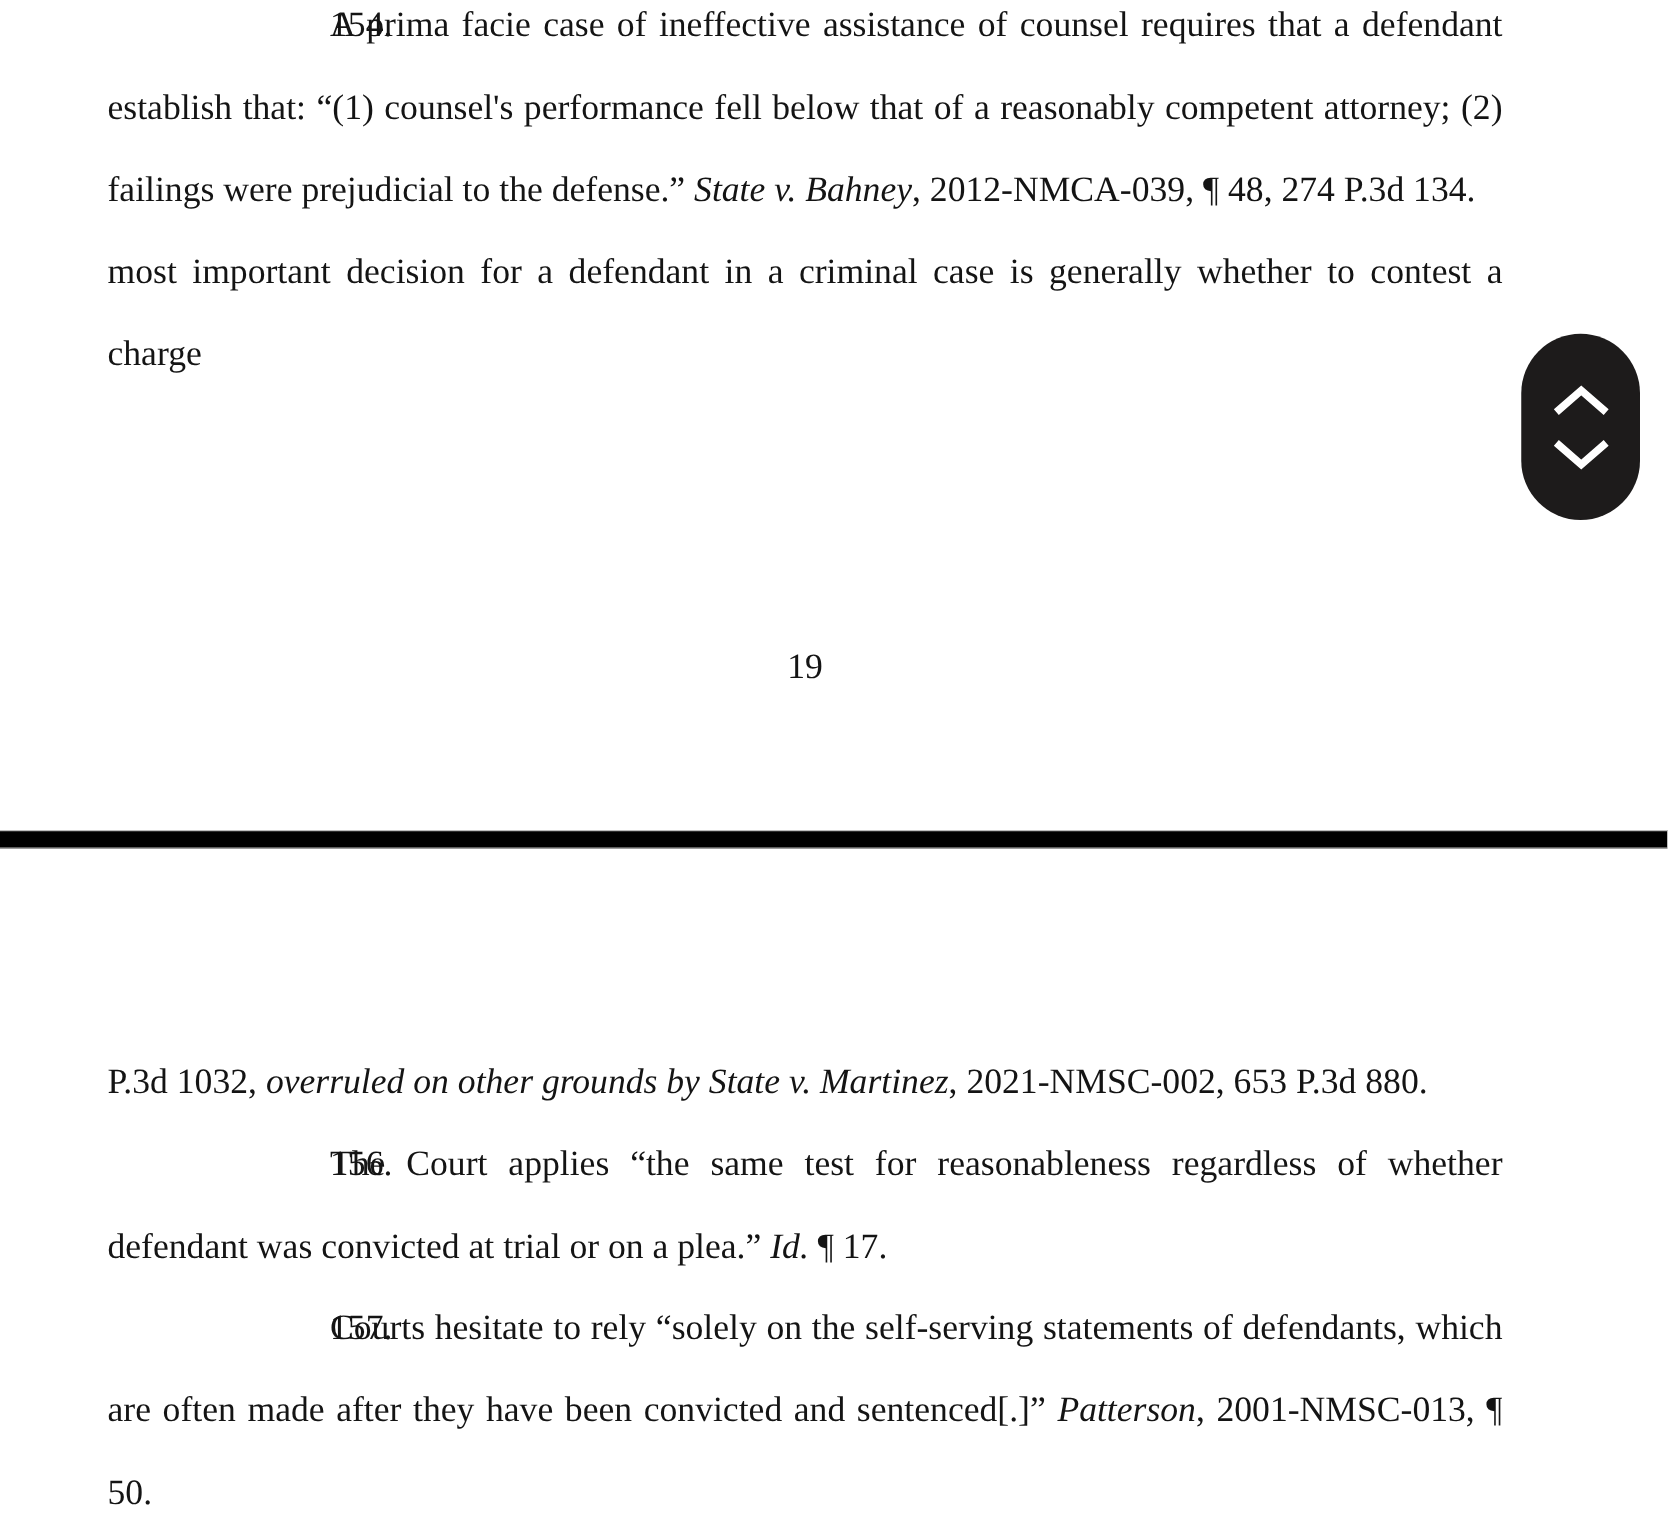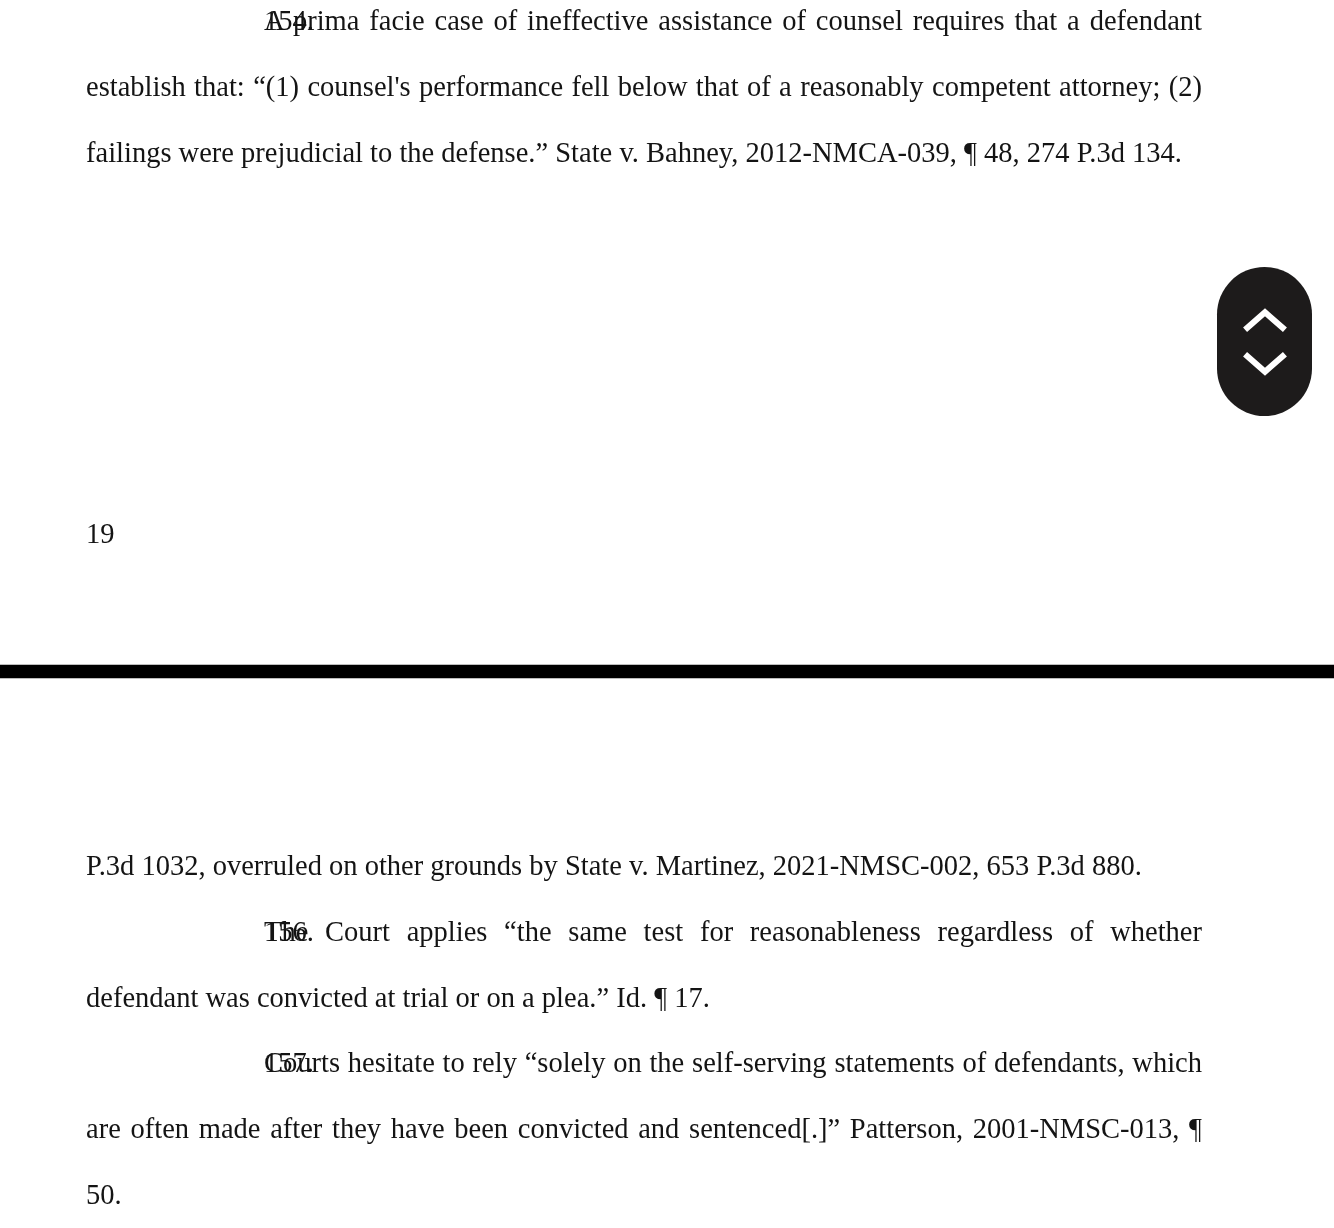--- a/index.html
+++ b/index.html
@@ -23,27 +23,28 @@
 
   .line {
     height: 65.7px;
     line-height: 65.7px;
     font-size: 28.5px;
     white-space: normal;
   }
   .j { text-align: justify; text-align-last: justify; }
   .first { text-indent: 89px; }
   .num { display: inline-block; width: 89px; font-style: normal; }
-  .it { }
+  .it { font-style: italic; }
 
   .page-number-line {
     position: absolute;
     top: 501px; left: 86px; width: 1116px;
     height: 65.7px; line-height: 65.7px;
     font-size: 28.5px;
+    text-align: center;
   }
 
   
   .page-break {
     position: absolute;
     top: 664px; left: 0; width: 1334px;
     height: 15px;
     background: #000000;
     border-top: 1px solid #bdbdbd;
     border-bottom: 1px solid #bdbdbd;
@@ -76,20 +77,21 @@
 </style>
 </head>
 <body>
 
 <div class="viewer">
 
   <div class="page-col" id="page19-text">
     <div class="line j first"><span class="num">154.</span><span>A prima facie case of ineffective assistance of counsel requires that a defendant</span></div>
     <div class="line j"><span>establish that: “(1) counsel's performance fell below that of a reasonably competent attorney; (2)</span></div>
     <div class="line"><span>failings were prejudicial to the defense.” </span><span class="it">State v. Bahney</span><span>, 2012-NMCA-039, ¶ 48, 274 P.3d 134.</span></div>
+    <div class="line j"><span>most important decision for a defendant in a criminal case is generally whether to contest a charge</span></div>
   </div>
 
   <div class="page-number-line">19</div>
 
   <div class="page-break"></div>
 
   <div class="page-col" id="page20-text">
     <div class="line"><span>P.3d 1032, </span><span class="it">overruled on other grounds by State v. Martinez</span><span>, 2021-NMSC-002, 653 P.3d 880.</span></div>
     <div class="line j first"><span class="num">156.</span><span>The Court applies “the same test for reasonableness regardless of whether</span></div>
     <div class="line"><span>defendant was convicted at trial or on a plea.” </span><span class="it">Id.</span><span> ¶ 17.</span></div>

